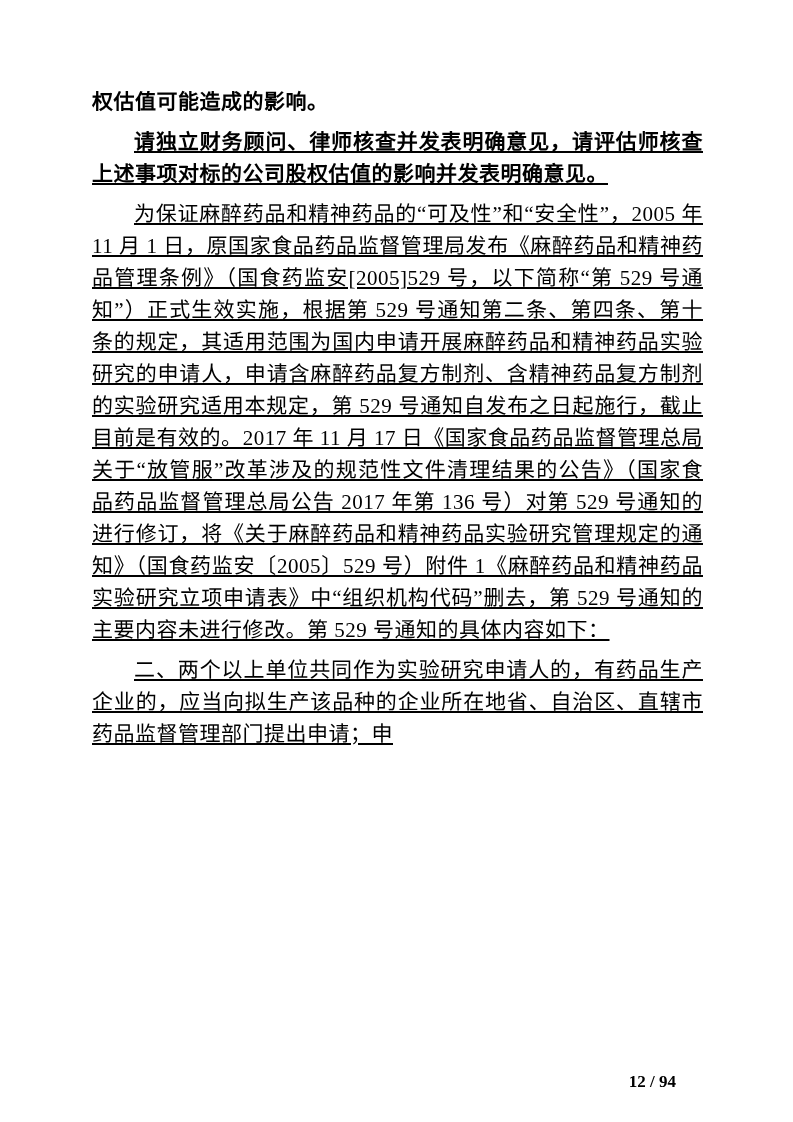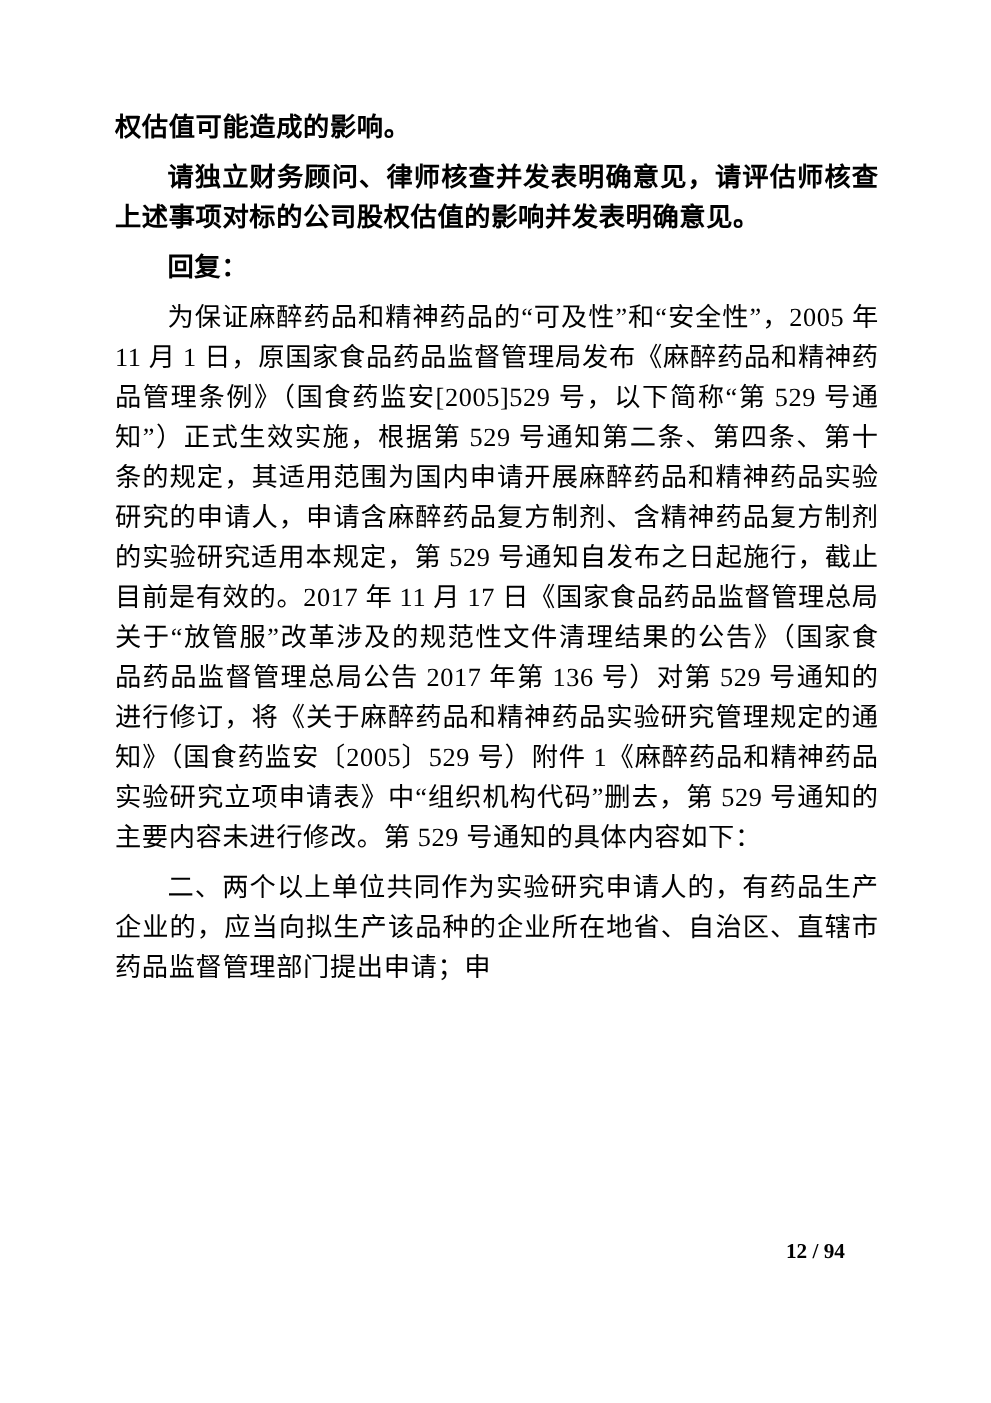--- a/index.html
+++ b/index.html
@@ -26,39 +26,39 @@
   }
   .content p {
     margin: 0 0 8px 0;
     font-size: 21px;
     line-height: 32px;
     text-align: justify;
     letter-spacing: 0.5px;
   }
   .content p.indent {
     text-indent: 2em;
+    text-decoration: underline;
   }
   .content p.bold {
     font-weight: bold;
   }
   .page-number {
     position: absolute;
-    top: 992px;
+    top: 1073px;
     right: 117px;
     font-size: 17px;
     line-height: 18px;
     font-weight: bold;
     font-family: "Liberation Serif", "DejaVu Serif", serif;
   }
 </style>
 </head>
 <body>
 
 <div class="page">
   <div class="content">
       <p class="bold">权估值可能造成的影响。</p>
       <p class="bold indent">请独立财务顾问、律师核查并发表明确意见，请评估师核查上述事项对标的公司股权估值的影响并发表明确意见。</p>
-      <p class="bold indent">回复：</p>
       <p class="indent">为保证麻醉药品和精神药品的“可及性”和“安全性”，2005 年 11 月 1 日，原国家食品药品监督管理局发布《麻醉药品和精神药品管理条例》（国食药监安[2005]529 号，以下简称“第 529 号通知”）正式生效实施，根据第 529 号通知第二条、第四条、第十条的规定，其适用范围为国内申请开展麻醉药品和精神药品实验研究的申请人，申请含麻醉药品复方制剂、含精神药品复方制剂的实验研究适用本规定，第 529 号通知自发布之日起施行，截止目前是有效的。2017 年 11 月 17 日《国家食品药品监督管理总局关于“放管服”改革涉及的规范性文件清理结果的公告》（国家食品药品监督管理总局公告 2017 年第 136 号）对第 529 号通知的进行修订，将《关于麻醉药品和精神药品实验研究管理规定的通知》（国食药监安〔2005〕529 号）附件 1《麻醉药品和精神药品实验研究立项申请表》中“组织机构代码”删去，第 529 号通知的主要内容未进行修改。第 529 号通知的具体内容如下：</p>
       <p class="indent">二、两个以上单位共同作为实验研究申请人的，有药品生产企业的，应当向拟生产该品种的企业所在地省、自治区、直辖市药品监督管理部门提出申请；申</p>
     </div>
   <div class="page-number">12 / 94</div>
 </div>
 
 </body></html>

